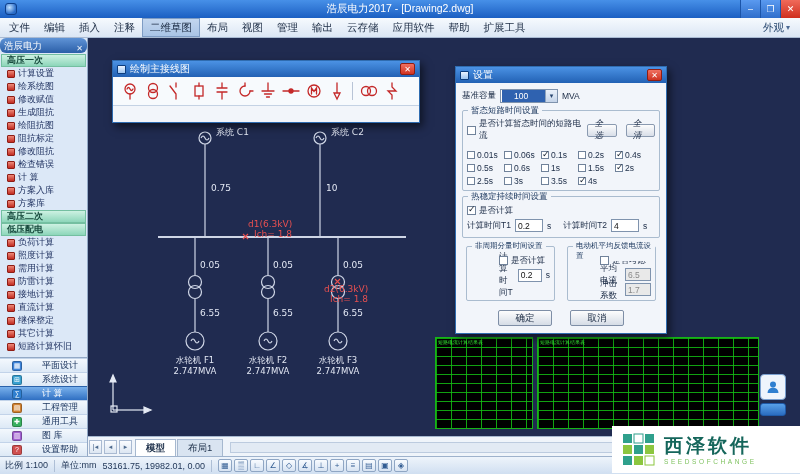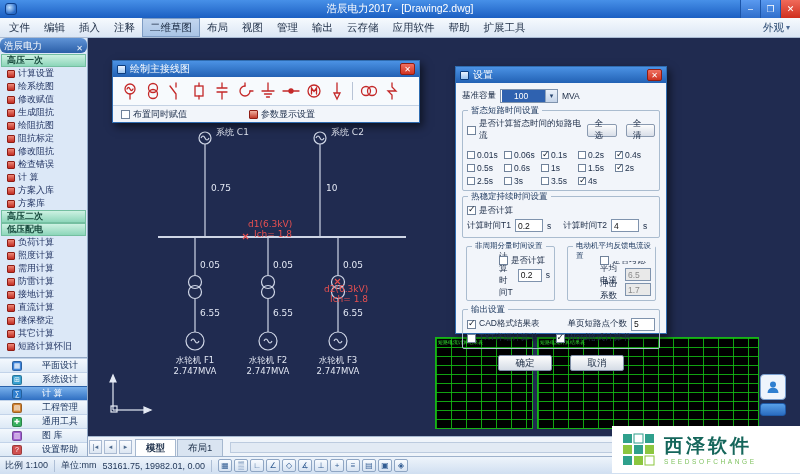--- a/index.html
+++ b/index.html
@@ -450,30 +450,20 @@
           <circle cx="7" cy="10" r="4.5"></circle>
           <circle cx="13" cy="10" r="4.5"></circle>
         </svg>
       </span>
       <span class="sym">
         <svg width="20" height="20" viewBox="0 0 20 20">
           <path d="M10 2 v4 l4 4 h-8 l4 4 v4"></path>
         </svg>
       </span>
     </div>
-  <div class="d1-opts">
-    <label class="cbitem">
-      <span class="cb" id="cb-sync"></span>
-      <span>布置同时赋值</span>
-    </label>
-    <span class="opt2">
-      <span class="pencil"></span>
-      <span>参数显示设置</span>
-    </span>
-  </div>
 </div>
 
 <div class="dialog d2">
   <div class="dialog-title">
     <span class="dlg-ico"></span>
     <span>设置</span>
     <span class="dlg-close">✕</span>
   </div>
   <div class="d2-body">
     <div class="row base-row">
@@ -485,21 +475,21 @@
       <span>MVA</span>
     </div>
 
     <div class="group">
       <span class="group-legend">暂态短路时间设置</span>
       <div class="row">
         <label class="cbitem">
           <span class="cb" id="cb-trans"></span>
           <span>是否计算暂态时间的短路电流</span>
         </label>
-        <span style="margin-left:auto; display:flex; gap:9px;">
+        <span style="margin-left:auto; display:flex; gap:9px;font-style:italic;">
           <span class="mini-btn">全选</span>
           <span class="mini-btn">全清</span>
         </span>
       </div>
       <div class="times" id="times">
           <label class="titem">
             <span class="cb"></span>
             <span>0.01s</span>
           </label>
           <label class="titem">
@@ -603,41 +593,20 @@
           <span>平均电流</span>
           <input class="tin dis" style="width: 26px;" value="6.5">
         </div>
         <div class="row" style="height:15px;">
           <span>冲击系数</span>
           <input class="tin dis" style="width: 26px;" value="1.7">
         </div>
       </div>
     </div>
 
-    <div class="group">
-      <span class="group-legend">输出设置</span>
-      <div class="row" style="height:14px;">
-        <label class="cbitem">
-          <span class="cb checked" id="cb-cad"></span>
-          <span>CAD格式结果表</span>
-        </label>
-        <span style="margin-left:auto">单页短路点个数</span>
-        <input class="tin" style="width: 24px;" value="5">
-      </div>
-      <div class="row" style="height:14px;">
-        <label class="cbitem">
-          <span class="cb" id="cb-txt"></span>
-          <span>TXT详细计算书</span>
-        </label>
-        <label class="cbitem" style="margin-left:14px">
-          <span class="cb checked" id="cb-word"></span>
-          <span>Word格式计算书</span>
-        </label>
-      </div>
-    </div>
 
     <div class="btn-row">
       <span class="btn">确定</span>
       <span class="btn">取消</span>
     </div>
   </div>
 </div>
 
 <div class="tabrow">
   <span class="tab-arrow">|◂</span>

